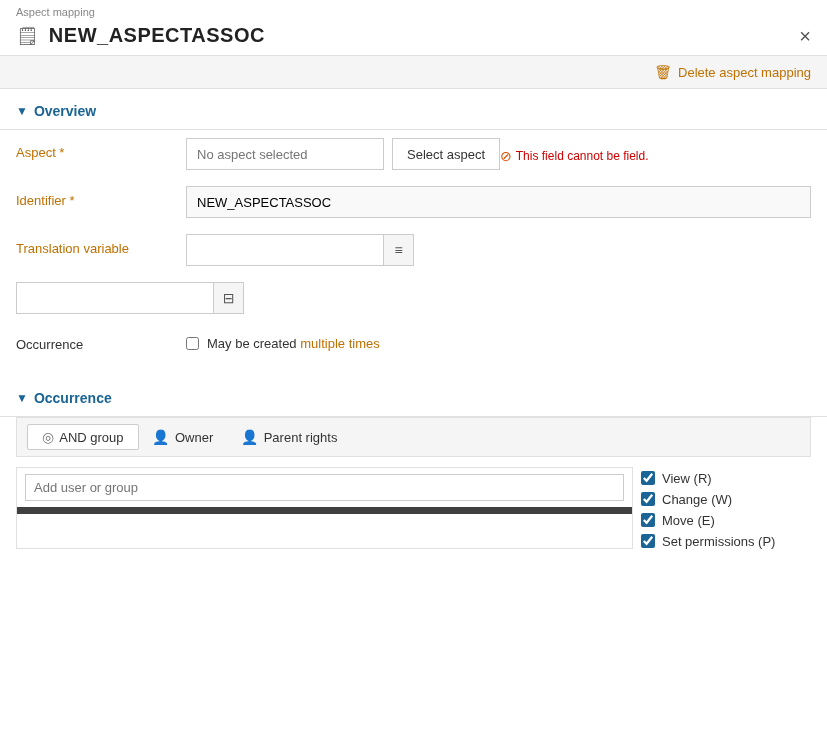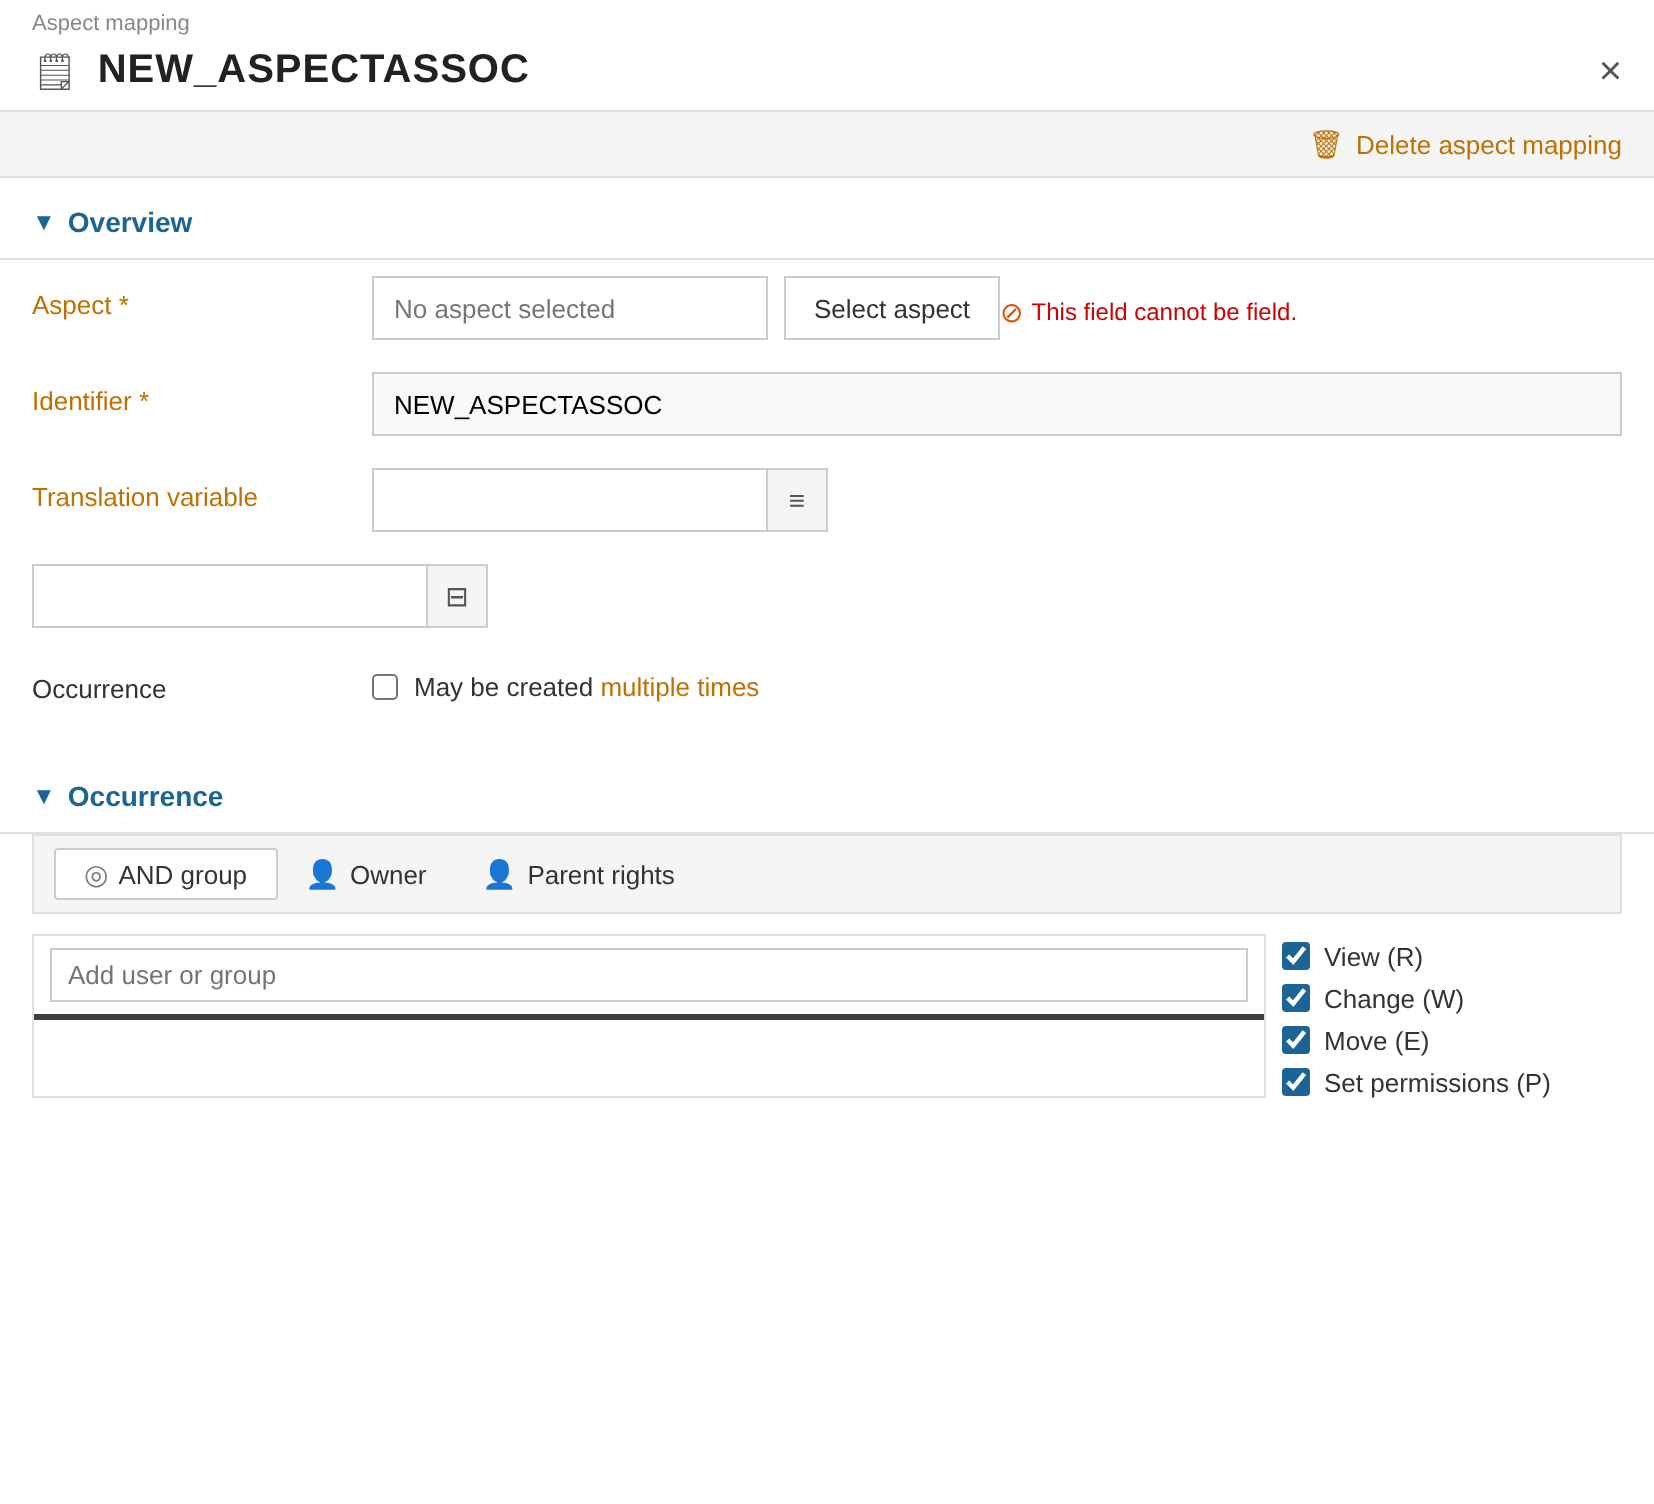--- a/index.html
+++ b/index.html
@@ -245,21 +245,21 @@
     }
     .perm-right {
       width: 170px;
       display: flex;
       flex-direction: column;
       gap: 6px;
       padding-top: 4px;
     }
     .perm-search {
       padding: 6px 8px;
-      border-bottom: 3px solid #404040;
+      border-bottom: 7px solid #404040;
     }
     .perm-search input {
       width: 100%;
       padding: 5px 8px;
       border: 1px solid #ccc;
       font-size: 13px;
       color: #aaa;
     }
     .perm-table {
       width: 100%;

